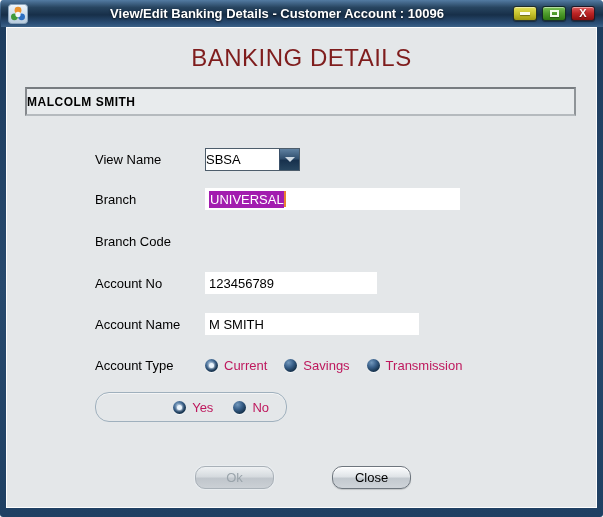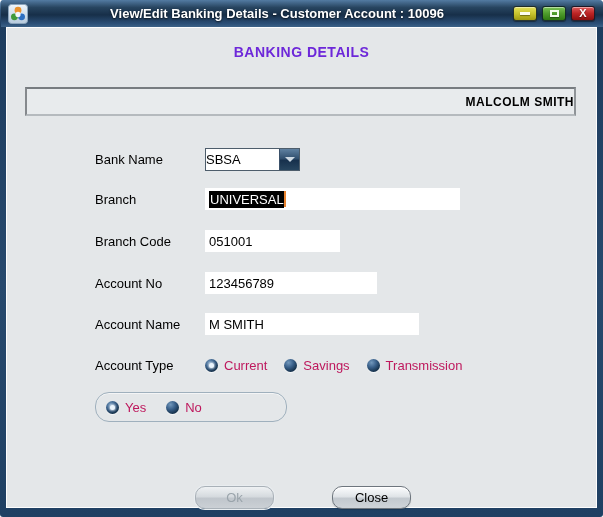--- a/index.html
+++ b/index.html
@@ -46,42 +46,42 @@
   .glyph-box  { width: 9px; height: 7px; border: 2px solid #f2fbee; box-shadow: 0 1px 1px rgba(0,0,0,.35); }
   .glyph-x    { color: #fff; font-size: 11px; font-weight: bold; line-height: 1; text-shadow: 0 1px 1px rgba(0,0,0,.5); }
   
   .content {
     position: absolute; top: 27px; left: 6px; right: 6px; bottom: 9px;
     background: #e4e7e9;
     box-shadow: inset 0 0 0 1px rgba(255,255,255,.9);
   }
   .page-title {
     position: absolute; top: 17px; left: 0; right: 0;
-    text-align: center; font-size: 14px; font-weight: bold; color: #6d28d9;
+    text-align: center; font-size: 24px; font-weight: normal; color: #7f1d1d;
     letter-spacing: .5px;
   }
   .name-box {
     position: absolute; top: 60px; left: 19px; width: 551px; height: 29px;
     background: #e8ebed;
     border: 2px solid;
     border-color: #777c80 #8f9498 #b5babe #85898d;
-    display: flex; align-items: center; justify-content: flex-end;
+    display: flex; align-items: center; justify-content: flex-start;
     font-size: 12px; font-weight: bold; color: #000; letter-spacing: .5px;
   }
   .row {
     position: absolute; left: 89px; display: flex; align-items: center;
   }
   .field-label {
     width: 110px; font-size: 13px; color: #000; flex: none;
   }
   .tbox {
     background: #ffffff; height: 22px; display: flex; align-items: center;
     padding-left: 4px; font-size: 13px; color: #000;
   }
-  .sel-text { background: #000000; color: #ffffff; padding: 1px 0 1px 1px; text-align: right; }
+  .sel-text { background: #a21caf; color: #ffffff; padding: 1px 0 1px 1px; text-align: right; }
   .caret { display: inline-block; width: 2px; height: 16px; background: #e8832f; margin-left: 0; }
   
   .dropdown {
     width: 95px; height: 23px; background: #ffffff;
     border: 1px solid #4d5d6b; display: flex; align-items: stretch;
   }
   .dd-value { flex: 1; display: flex; align-items: center; font-size: 13px; }
   .dd-btn {
     width: 20px; flex: none;
     background: linear-gradient(180deg, #5f81a1 0%, #31506f 45%, #17314d 55%, #27455f 100%);
@@ -104,26 +104,27 @@
   .radio.selected::after {
     content: ""; position: absolute; left: 4px; top: 4px; width: 5px; height: 5px;
     border-radius: 50%; background: #eaf4fc;
     box-shadow: 0 0 2px 1px rgba(255,255,255,.6);
   }
   .radio-label { font-size: 13px; color: #be185d; }
   .group-box {
     border: 1px solid #9fb0bd; border-radius: 14px; height: 30px;
     width: 192px; display: flex; align-items: center; padding-left: 10px;
     box-shadow: inset 0 1px 0 rgba(255,255,255,.6);
+    justify-content: flex-end;
   }
   
   .btn {
     position: absolute; width: 79px; height: 23px; border-radius: 10px;
     display: flex; align-items: center; justify-content: center;
-    font-size: 13px; font-family: "Liberation Sans", sans-serif; margin-top: 20px;
+    font-size: 13px; font-family: "Liberation Sans", sans-serif;
   }
   .btn-ok {
     left: 189px; top: 439px;
     background: linear-gradient(180deg, #eef1f3 0%, #d6dbdf 45%, #c0c6cc 55%, #cbd0d5 100%);
     border: 1px solid #a9b1b8;
     box-shadow: 0 0 0 1px #e9edf0;
     color: #9aa4ab;
   }
   .btn-close {
     left: 326px; top: 439px;
@@ -170,42 +171,39 @@
 
   <div class="content">
 
     <div class="page-title">BANKING DETAILS</div>
 
     <div class="name-box">
       <span>MALCOLM SMITH</span>
     </div>
 
     <div class="row" style="top:121px; height:23px;">
-      <span class="field-label">Bank Name</span>
+      <span class="field-label">View Name</span>
       <div class="dropdown">
         <span class="dd-value">SBSA</span>
         <div class="dd-btn">
           <div class="dd-arrow"></div>
         </div>
       </div>
     </div>
 
     <div class="row" style="top:161px; height:22px;">
       <span class="field-label">Branch</span>
       <div class="tbox" style="width:255px;">
         <span class="sel-text">UNIVERSAL</span>
           <span class="caret"></span>
       </div>
     </div>
 
     <div class="row" style="top:203px; height:22px;">
       <span class="field-label">Branch Code</span>
-      <div class="tbox" style="width:135px;">
-        <span>051001</span>
-      </div>
     </div>
 
     <div class="row" style="top:245px; height:22px;">
       <span class="field-label">Account No</span>
       <div class="tbox" style="width:172px;">
         <span>123456789</span>
       </div>
     </div>
 
     <div class="row" style="top:286px; height:22px;">

